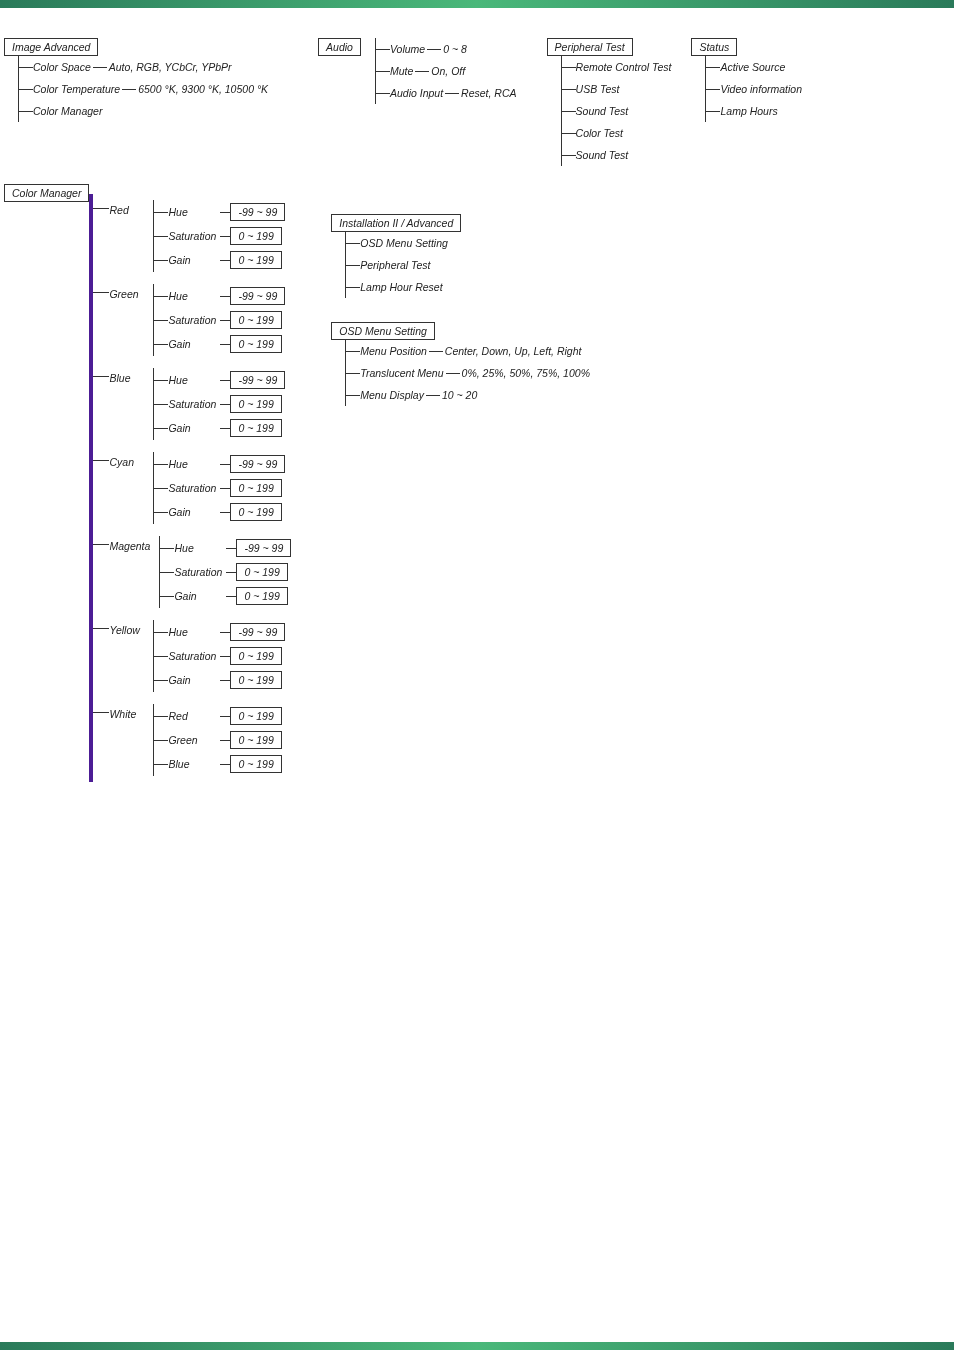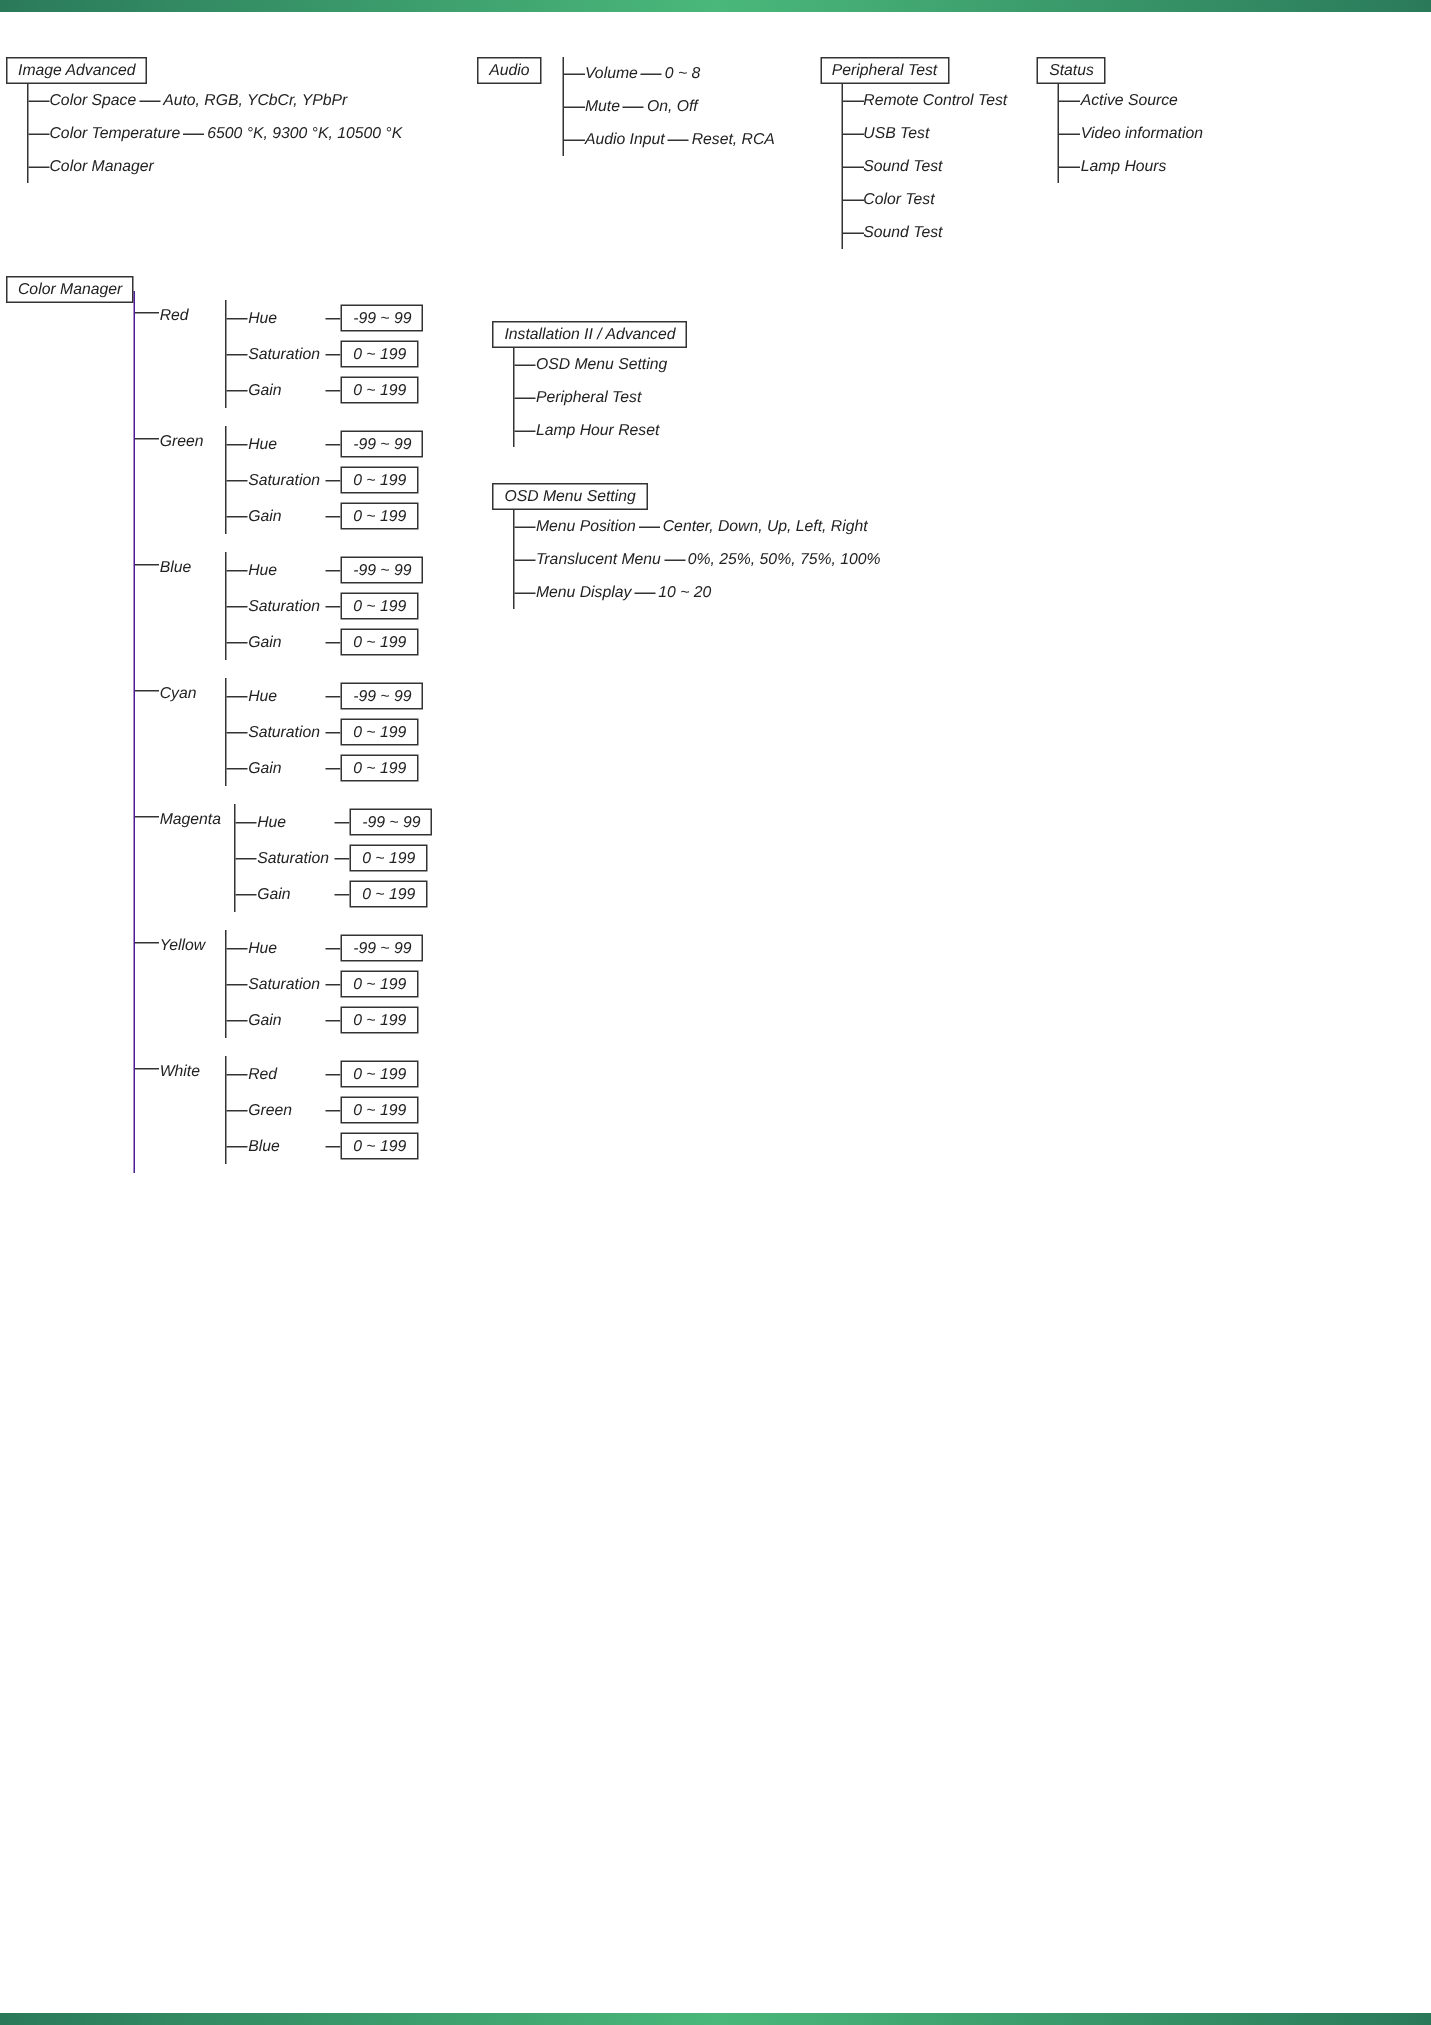--- a/index.html
+++ b/index.html
@@ -156,21 +156,21 @@
     </div>
 
     <div style="display:flex; flex-direction:row; align-items:flex-start; gap:0;">
 
       <div style="display:flex; flex-direction:row; align-items:flex-start; margin-right:20px;">
         <div style="display:flex; flex-direction:column; align-items:flex-start;">
           <div class="bbox">Color Manager</div>
 
         </div>
 
-        <div style="display:flex; flex-direction:column; margin-left:0; border-left:1px solid #4c1d95; margin-top:10px;">
+        <div style="display:flex; flex-direction:column; margin-left:0; border-left:4px solid #4c1d95; margin-top:10px;">
 
           <div style="display:flex; flex-direction:row; align-items:flex-start; margin:6px 0; position:relative;">
             <div style="width:16px; height:1px; background:#333; margin-top:8px; flex-shrink:0;"></div>
             <span class="lbl" style="margin-top:4px; min-width:40px;">Red</span>
             <div style="border-left:1px solid #333; display:flex; flex-direction:column; margin-left:4px;">
               <div style="display:flex;flex-direction:row;align-items:center;margin:3px 0;">
                 <div style="width:14px;height:1px;background:#333;"></div>
                 <span class="lbl" style="min-width:52px;">Hue</span>
                 <div style="width:10px;height:1px;background:#333;"></div>
                 <div class="bbox">-99 ~ 99</div>

